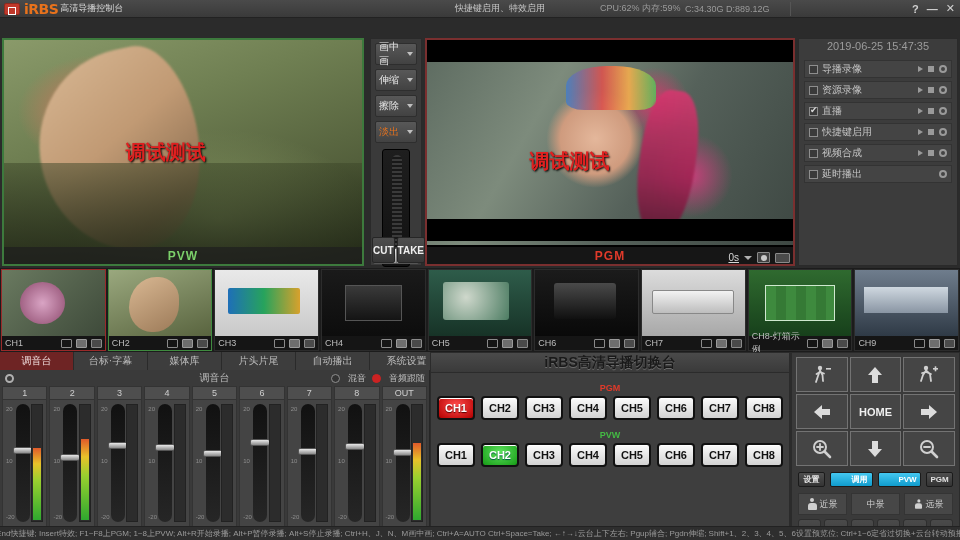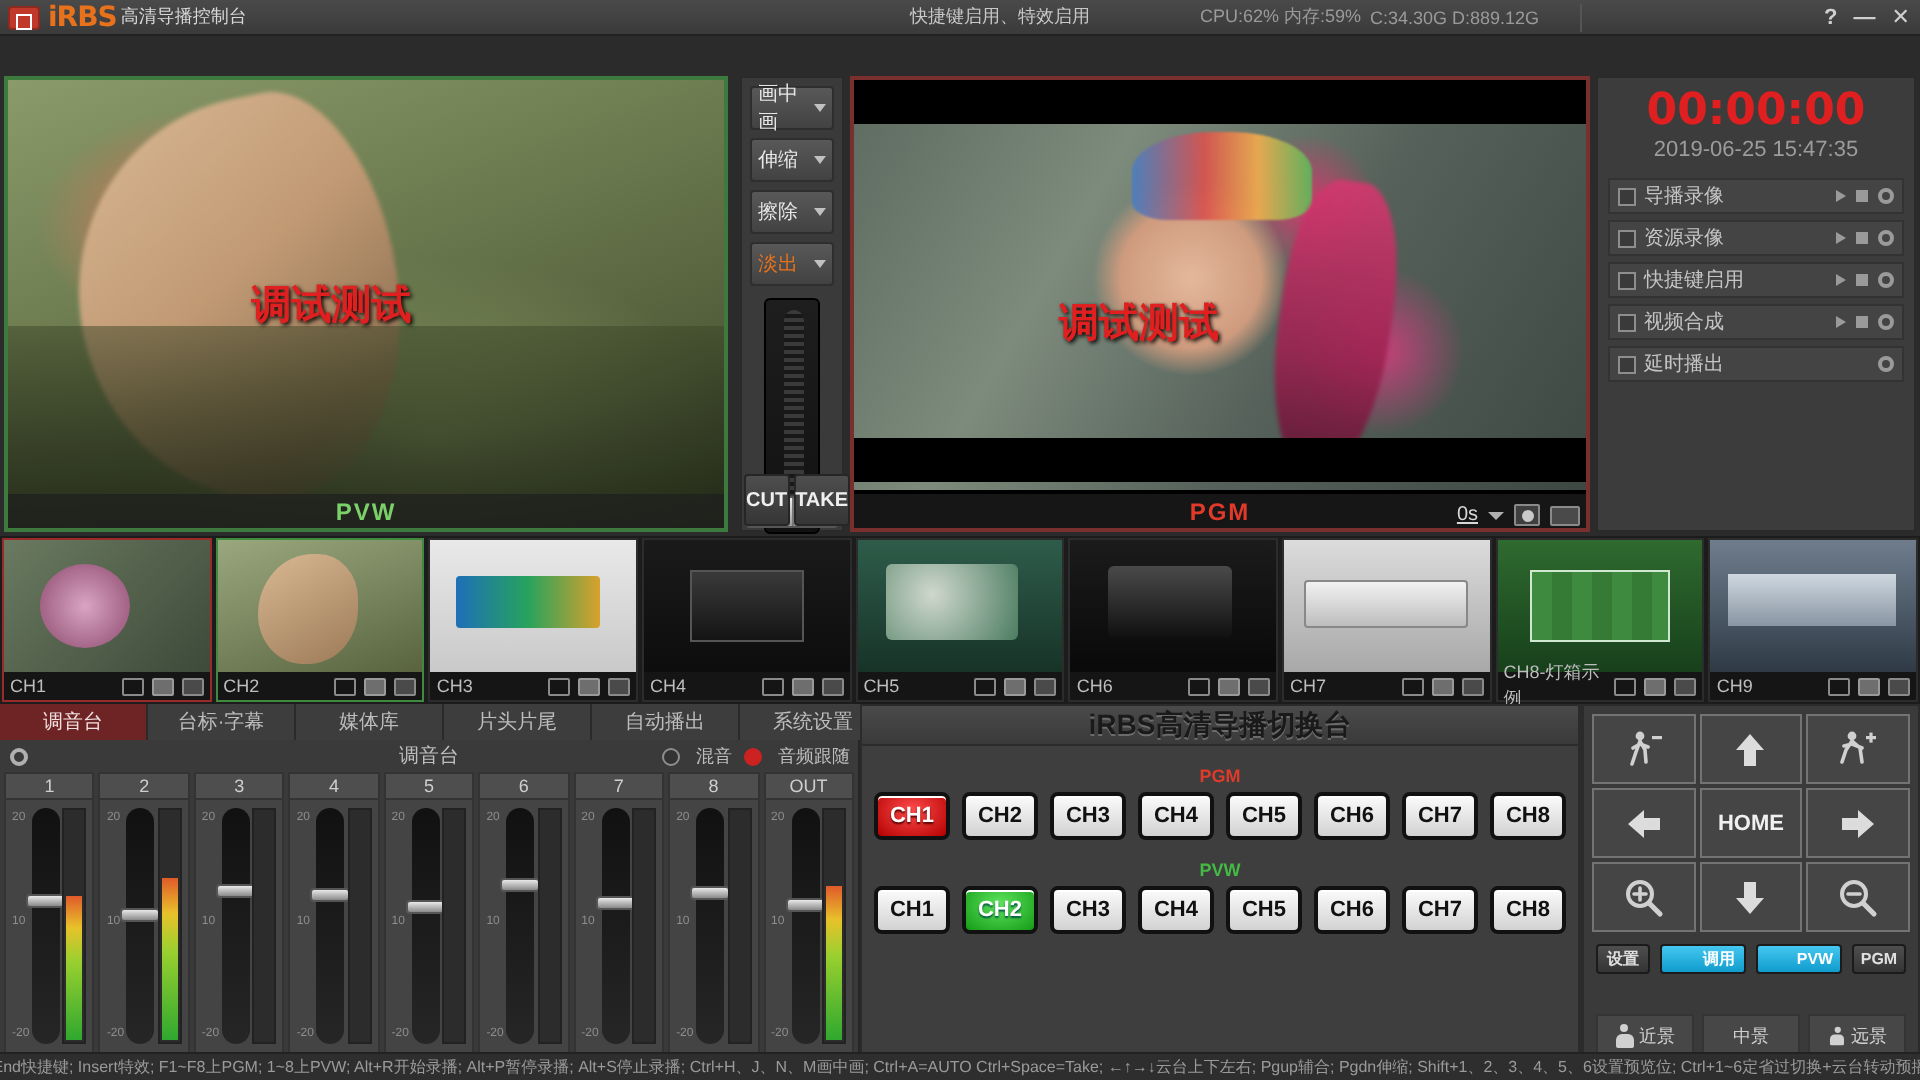--- a/index.html
+++ b/index.html
@@ -299,21 +299,21 @@
   .ptz-cell { background:#454545; border:1px solid #737373; display:flex;
               align-items:center; justify-content:center; cursor:pointer; color:#d0d0d0; }
   .ptz-cell svg { display:block; }
   .ptz-home { font-size:11px; font-weight:bold; color:#f0f0f0; }
   .ptz-mini { display:flex; gap:5px; padding:2px 6px 0 6px; }
   .pm-btn { flex:1; height:15px; border-radius:2px; font-size:8px; font-weight:bold;
             display:flex; align-items:center; justify-content:center;
             border:1px solid #1b1b1b; cursor:pointer; }
   .pm-dark { background:linear-gradient(#4e4e4e,#343434); color:#e0e0e0; }
   .pm-cyan { background:linear-gradient(#44c7f0,#109ccd); color:#ffffff;padding-left:16px; }
-  .ptz-shots { display:flex; gap:4px; padding:20px 6px 0 6px; }
+  .ptz-shots { display:flex; gap:4px; padding:6px 6px 0 6px; }
   .shot { flex:1; height:22px; background:#474747; border:1px solid #343434;
           display:flex; align-items:center; justify-content:center; gap:3px;
           font-size:9px; color:#cfcfcf; cursor:pointer; }
   .person { width:9px; height:12px; position:relative; display:inline-block; }
   .person:before { content:""; position:absolute; left:2.5px; top:0; width:4px; height:4px;
                    border-radius:50%; background:#d0d0d0; }
   .person:after { content:""; position:absolute; left:0; top:5px; width:9px; height:7px;
                   border-radius:3px 3px 1px 1px; background:#d0d0d0; }
   .person.small { transform: scale(0.78); }
   .ptz-presets { display:flex; gap:3px; padding:4px 6px 0 6px; }
@@ -399,21 +399,20 @@
     </div>
     <div class="mon-tools">
       <span class="sel">0s</span>
       <span class="caret"></span>
       <span class="icon-sq"></span>
       <span class="icon-scr"></span>
     </div>
   </div>
 
   <div class="rpanel">
-    <div class="clock">00:00:00</div>
     <div class="datetime">2019-06-25 15:47:35</div>
     <div class="rec-list">
 
       <div class="rec-row">
         <span class="chk"></span>
         <span class="rec-name">导播录像</span>
         <span class="mini-icons">
           <span class="mi-play"></span>
           <span class="mi-stop"></span>
           <span class="mi-gear"></span>
@@ -423,20 +422,29 @@
       <div class="rec-row">
         <span class="chk"></span>
         <span class="rec-name">资源录像</span>
         <span class="mini-icons">
           <span class="mi-play"></span>
           <span class="mi-stop"></span>
           <span class="mi-gear"></span>
         </span>
       </div>
 
+      <div class="rec-row">
+        <span class="chk on"></span>
+        <span class="rec-name">直播</span>
+        <span class="mini-icons">
+          <span class="mi-play"></span>
+          <span class="mi-stop"></span>
+          <span class="mi-gear"></span>
+        </span>
+      </div>
 
       <div class="rec-row">
         <span class="chk"></span>
         <span class="rec-name">快捷键启用</span>
         <span class="mini-icons">
           <span class="mi-play"></span>
           <span class="mi-stop"></span>
           <span class="mi-gear"></span>
         </span>
       </div>

